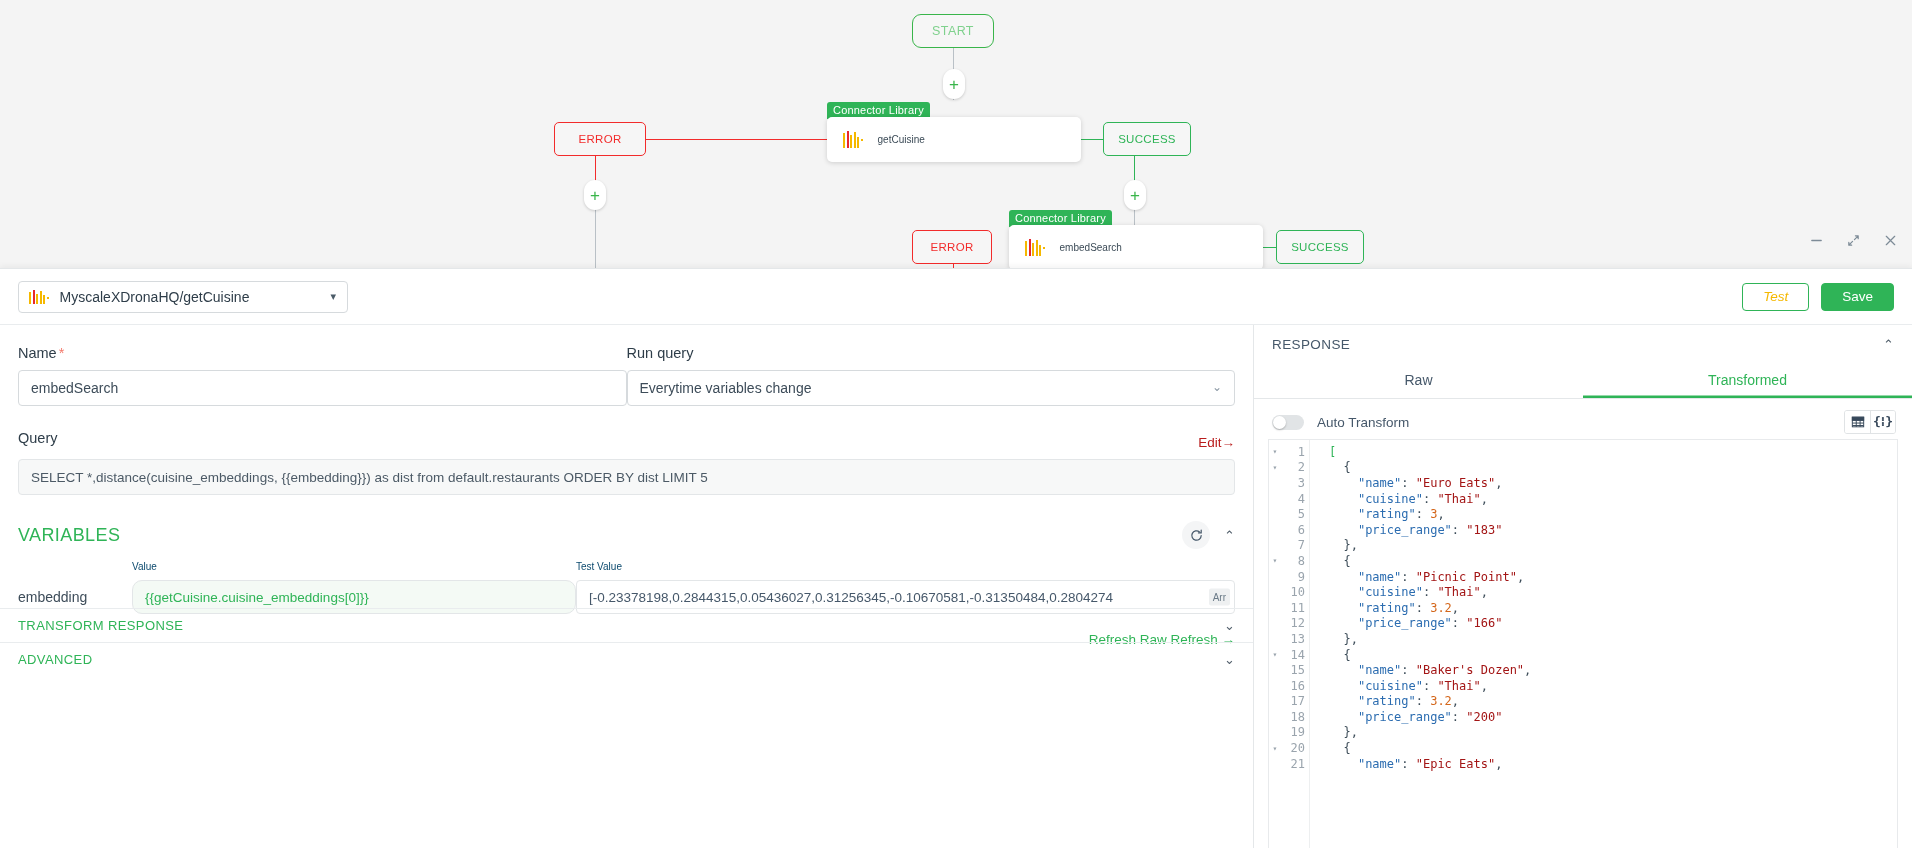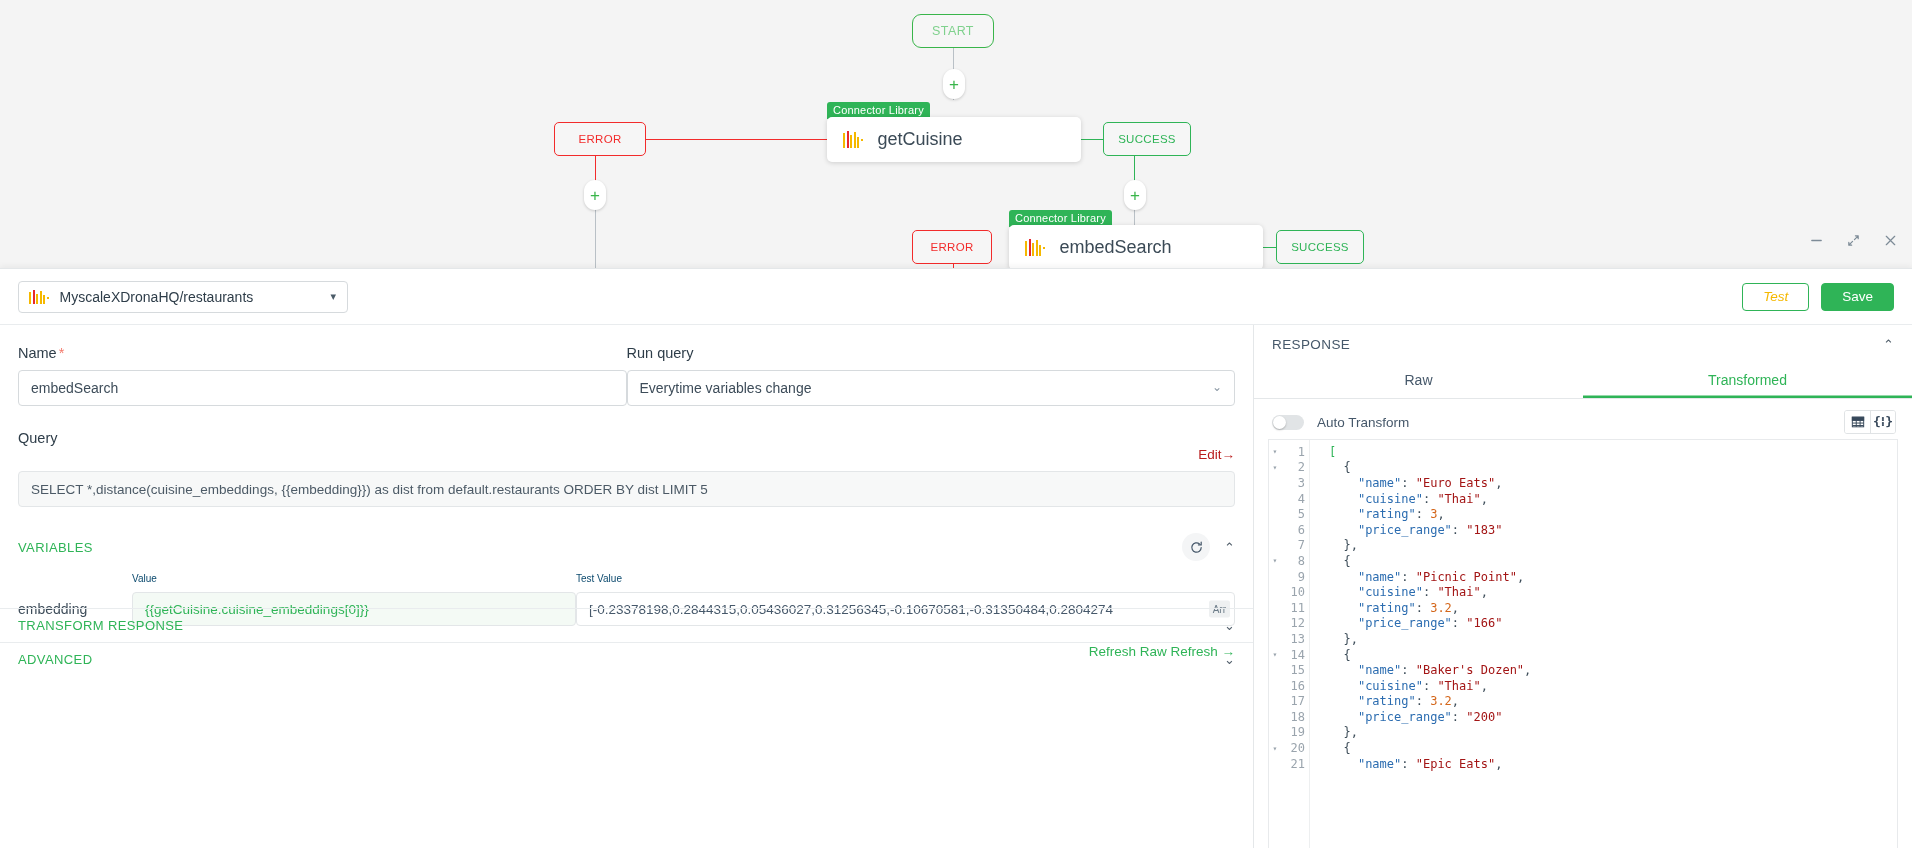--- a/index.html
+++ b/index.html
@@ -47,21 +47,21 @@
     font-weight: 300;
     cursor: pointer;
   }
   .node-card {
     position: absolute;
     background: #fff;
     border-radius: 5px;
     box-shadow: 0 1px 5px rgba(0,0,0,.16);
     display: flex; align-items: center;
     padding-left: 16px;
-    font-size: 18px;
+    font-size: 10px;
     color: #3b4a56;
   }
   .node-tag {
     position: absolute;
     background: #2fb457;
     color: #fff;
     font-size: 11px;
     padding: 2px 6px 3px 6px;
     border-radius: 3px 3px 0 0;
     letter-spacing: .2px;
@@ -171,41 +171,41 @@
     font-size: 14px; color: #3d4c59;
     background: #fff;
     position: relative;
   }
   .input .caret {
     position: absolute; right: 12px; top: 50%;
     transform: translateY(-60%);
     color: #8b99a5; font-size: 12px;
   }
   .q-head { display: flex; align-items: flex-end; margin-top: 24px; }
-  .q-head .lbl { margin-bottom: 16px; }
+  .q-head .lbl { margin-bottom: 4px; }
   .edit-link {
     margin-left: auto; color: #b91c1c; font-size: 13.5px; cursor: pointer;
   }
   .code-box {
     margin-top: 9px;
     height: 36px;
     border: 1px solid #e3e6e8;
     background: #f7f8f8;
     border-radius: 4px;
     display: flex; align-items: center;
     padding: 0 12px;
     font-size: 13.5px; color: #4c5a66;
     white-space: nowrap; overflow: hidden;
   }
   .sec-head {
     margin-top: 26px;
     display: flex; align-items: center;
   }
   .sec-title {
-    color: #2fb457; font-size: 13px; letter-spacing: .4px;
+    color: #2fb457; font-size: 18px; letter-spacing: .4px;
   }
   .sec-actions { margin-left: auto; display: flex; align-items: center; gap: 14px; }
   .icon-btn {
     width: 28px; height: 28px; border-radius: 50%;
     background: #f4f5f6;
     display: flex; align-items: center; justify-content: center;
     cursor: pointer; color: #46586a;
   }
   .chev { color: #54616d; font-size: 13px; cursor: pointer; }
 
@@ -222,21 +222,21 @@
     height: 34px;
     border: 1px solid #e3e6e8;
     border-radius: 4px;
     display: flex; align-items: center;
     padding: 0 12px;
     font-size: 13.5px;
     background: #fff;
     overflow: hidden; white-space: nowrap;
     position: relative;
   }
-  .vinput.binding { background: #f4faf5; color: #2fb457; }
+  .vinput.binding { background: #f4faf5; color: #2fb457; border-radius: 10px; }
   .vinput.test { color: #46586a; padding-right: 36px; }
   .arr-badge {
     position: absolute; right: 4px; top: 50%;
     transform: translateY(-50%);
     background: #eef0f1; color: #6b7b88;
     font-size: 10px; padding: 3px 4px; border-radius: 2px; text-align: center;
   }
   .refresh-raw {
     margin-top: 18px; text-align: right;
     color: #2fb457; font-size: 13.5px; cursor: pointer;
@@ -428,21 +428,21 @@
 
     <div class="conn-select">
       <span class="barcode" style="height:14px;margin-right:9px">
         <i style="height:12px"></i>
           <i class="r" style="height:14px"></i>
           <i style="height:10px"></i>
           <i style="height:13px"></i>
           <i style="height:9px"></i>
           <i class="dot" style="margin-bottom:5px"></i>
       </span>
-      <span>MyscaleXDronaHQ/restaurants</span>
+      <span>MyscaleXDronaHQ/getCuisine</span>
       <span class="caret">▾</span>
     </div>
 
     <div class="head-right">
       <div class="btn btn-test">Test</div>
       <div class="btn btn-save">Save</div>
     </div>
   </div>
 
   <div id="panel-body">

